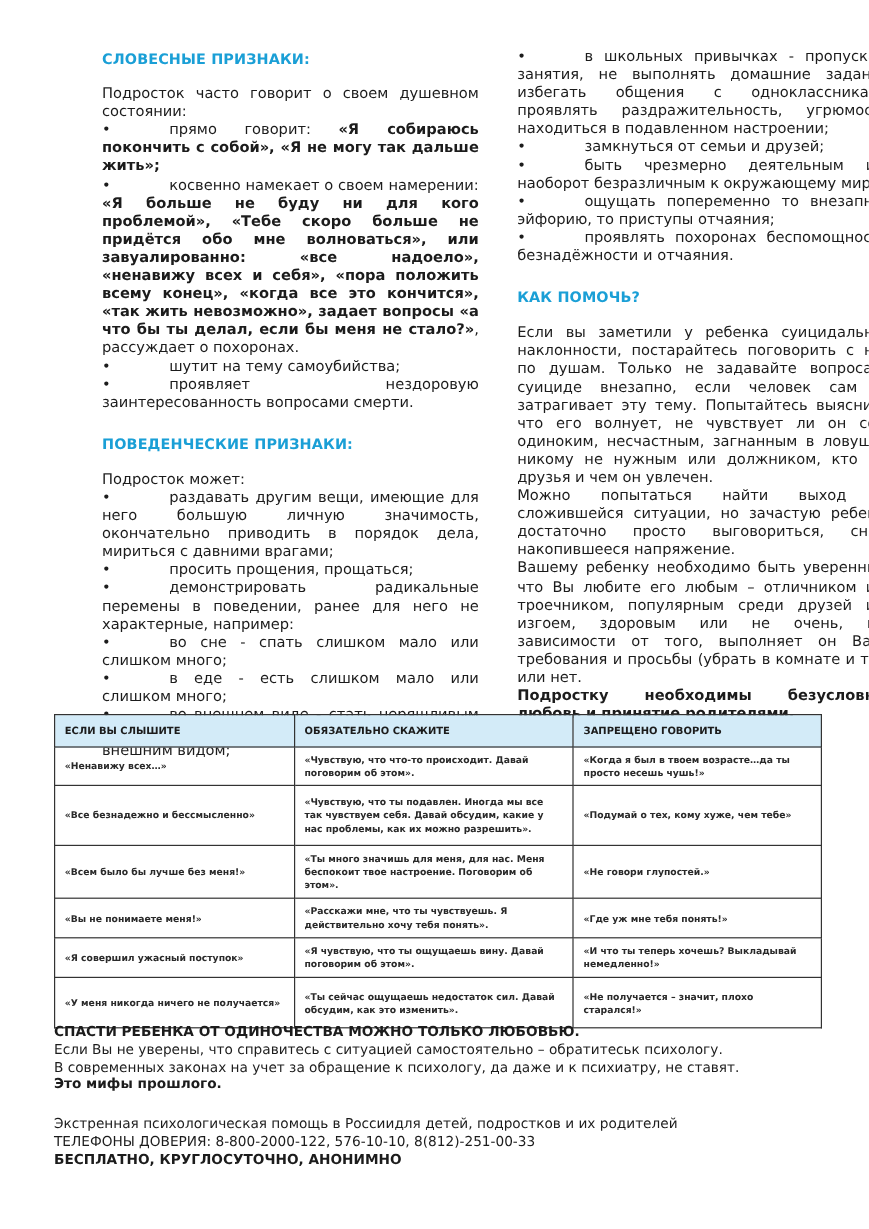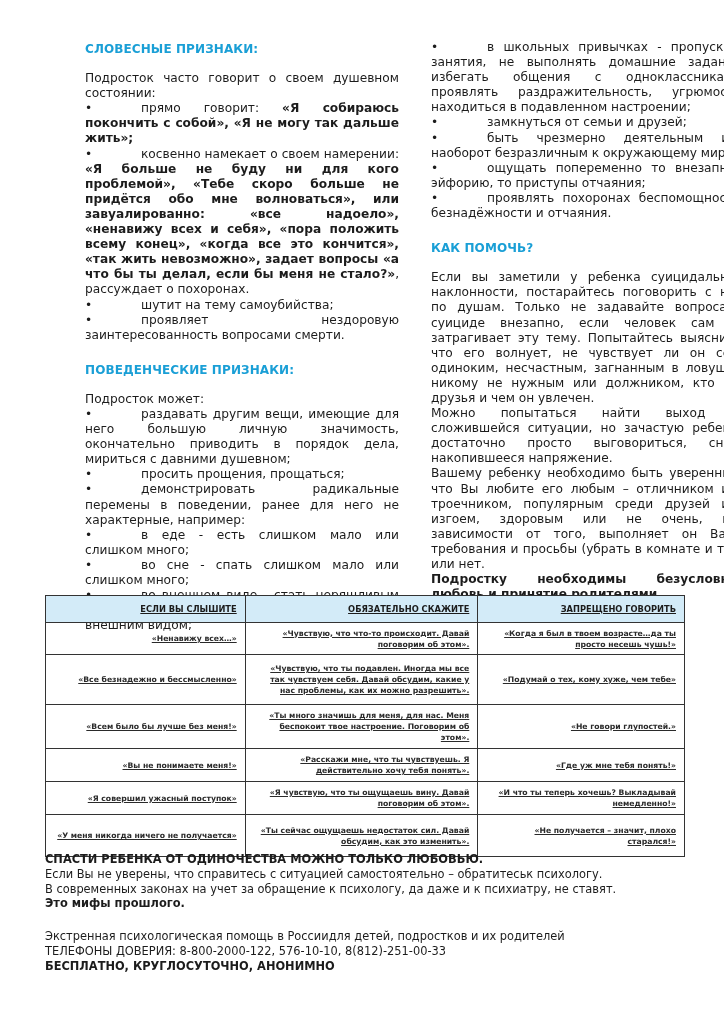--- a/index.html
+++ b/index.html
@@ -9,21 +9,21 @@
   .col.left { left: 45px; }
   .col.right { left: 391px; top: 40px; }
   .heading { color: #1a9fd6; font-weight: bold; font-size: 12px; margin: 6px 0 14px 0; letter-spacing: 0.1px; }
   p { margin: 0; }
   .bullet { display: block; }
   .bullet .dot { display: inline-block; width: 56px; }
   b { font-weight: bold; }
   .gap { height: 14px; }
 
   .table { position: absolute; left: 45px; top: 595px; width: 640px; border-collapse: collapse; font-size: 7.7px; }
-  .table th, .table td { border: 1.5px solid #333; text-align: right; vertical-align: middle; padding: 2px 8px; line-height: 11px; text-decoration: underline; }
+  .table th, .table td { border: 1.5px solid #333; text-align: left; vertical-align: middle; padding: 2px 8px; line-height: 11px; }
   .table th { background: #d3ebf8; font-weight: bold; height: 22px; font-size: 8.3px; }
   .table td { font-weight: bold; color: #2a2a2a; }
   .table col.c1 { width: 200px; } .table col.c2 { width: 233px; } .table col.c3 { width: 207px; }
   .r1 td { height: 27px; } .r2 td { height: 45px; } .r3 td { height: 39px; }
   .r4 td { height: 28px; } .r5 td { height: 28px; } .r6 td { height: 37px; }
 
   .bottom { position: absolute; left: 45px; top: 852px; width: 640px; font-size: 11.4px; line-height: 14.8px; }
   .bottom .caps { font-weight: bold; }
   .contacts { position: absolute; left: 45px; top: 929px; width: 640px; font-size: 11.4px; line-height: 15px; }
 </style>
@@ -33,25 +33,25 @@
 <div class="col left">
   <div class="heading">СЛОВЕСНЫЕ ПРИЗНАКИ:</div>
   <p>Подросток часто говорит о своем душевном состоянии:</p>
   <p class="bullet"><span class="dot">•</span><span>прямо говорит: </span><b>«Я собираюсь покончить с собой», «Я не могу так дальше жить»;</b></p>
   <p class="bullet"><span class="dot">•</span><span>косвенно намекает о своем намерении: </span><b>«Я больше не буду ни для кого проблемой», «Тебе скоро больше не придётся обо мне волноваться»</b><b>, или завуалированно: </b><b>«все надоело», «ненавижу всех и себя», «пора положить всему конец», «когда все это кончится», «так жить невозможно», задает вопросы «а что бы ты делал, если бы меня не стало?»</b><span>, рассуждает о похоронах.</span></p>
   <p class="bullet"><span class="dot">•</span><span>шутит на тему самоубийства;</span></p>
   <p class="bullet"><span class="dot">•</span><span>проявляет нездоровую заинтересованность вопросами смерти.</span></p>
   <div class="gap"></div>
   <div class="heading">ПОВЕДЕНЧЕСКИЕ ПРИЗНАКИ:</div>
   <p>Подросток может:</p>
-  <p class="bullet"><span class="dot">•</span><span>раздавать другим вещи, имеющие для него большую личную значимость, окончательно приводить в порядок дела, мириться с давними душевном;</span></p>
+  <p class="bullet"><span class="dot">•</span><span>раздавать другим вещи, имеющие для него большую личную значимость, окончательно приводить в порядок дела, мириться с давними врагами;</span></p>
   <p class="bullet"><span class="dot">•</span><span>просить прощения, прощаться;</span></p>
   <p class="bullet"><span class="dot">•</span><span>демонстрировать радикальные перемены в поведении, ранее для него не характерные, например:</span></p>
+  <p class="bullet"><span class="dot">•</span><span>во сне - спать слишком мало или слишком много;</span></p>
   <p class="bullet"><span class="dot">•</span><span>в еде - есть слишком мало или слишком много;</span></p>
-  <p class="bullet"><span class="dot">•</span><span>во сне - спать слишком мало или слишком много;</span></p>
   <p class="bullet"><span class="dot">•</span><span>во внешнем виде - стать неряшливым или наоборот, маниакально следить за своим внешним видом;</span></p>
 </div>
 
 <div class="col right">
   <p class="bullet"><span class="dot">•</span><span>в школьных привычках - пропускать занятия, не выполнять домашние задания, избегать общения с одноклассниками, проявлять раздражительность, угрюмость, находиться в подавленном настроении;</span></p>
   <p class="bullet"><span class="dot">•</span><span>замкнуться от семьи и друзей;</span></p>
   <p class="bullet"><span class="dot">•</span><span>быть чрезмерно деятельным или наоборот безразличным к окружающему миру;</span></p>
   <p class="bullet"><span class="dot">•</span><span>ощущать попеременно то внезапную эйфорию, то приступы отчаяния;</span></p>
   <p class="bullet"><span class="dot">•</span><span>проявлять похоронах беспомощности, безнадёжности и отчаяния.</span></p>
   <div class="gap"></div>

